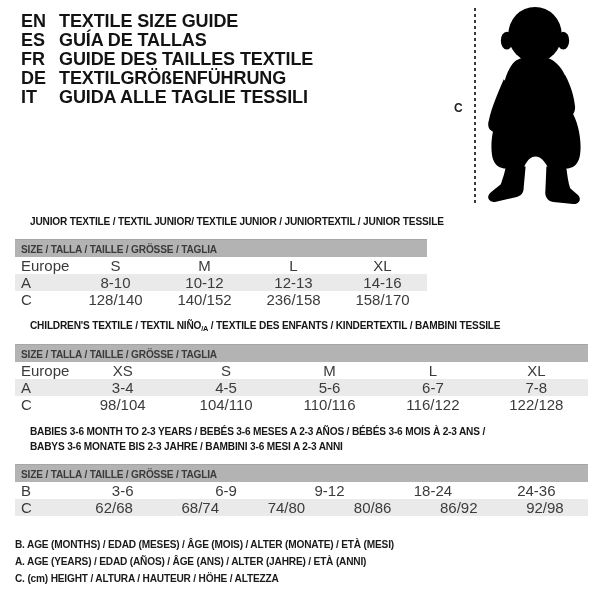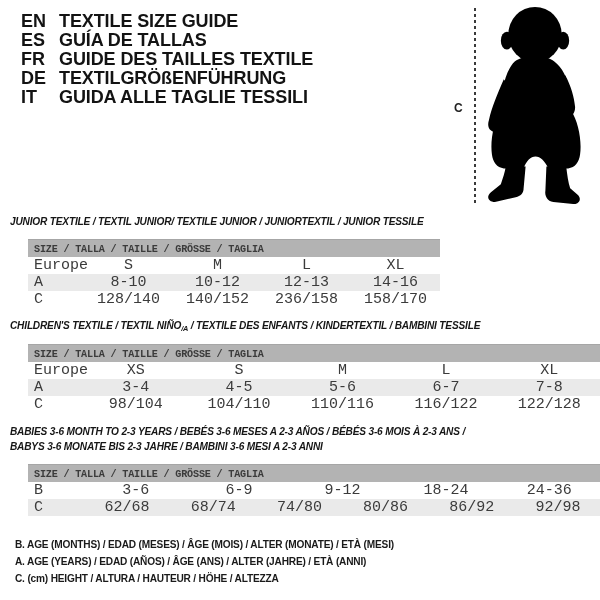--- a/index.html
+++ b/index.html
@@ -16,24 +16,24 @@
   .dash-line{
     position:absolute;left:474px;top:8px;width:2px;height:198px;
     background:repeating-linear-gradient(to bottom,#3a3a3a 0 3px,transparent 3px 6px);
   }
   .c-label{position:absolute;left:454px;top:101px;font-size:12px;font-weight:bold;color:#222;}
   .toddler{position:absolute;left:479px;top:4px;}
   .toddler path,.toddler ellipse,.toddler circle{fill:#000;}
   
   .cond{display:inline-block;transform:scaleX(0.92);transform-origin:left center;letter-spacing:-0.2px;white-space:nowrap;}
   
-  .tbl-title{position:absolute;left:10px;font-size:11px;font-weight:bold;color:#161616;line-height:15px;white-space:nowrap;font-style:italic;}
+  .tbl-title{position:absolute;left:30px;font-size:11px;font-weight:bold;color:#161616;line-height:15px;white-space:nowrap;}
   .title-sub{font-size:8px;vertical-align:-2px;}
   
-  .size-table{position:absolute;left:28px;font-family:Liberation Mono, monospace;}
+  .size-table{position:absolute;left:15px;}
   .w-narrow{width:412px;}
   .w-wide{width:573px;}
   .size-bar{
     height:18px;line-height:18px;background:#b3b3b3;color:#3b3b3b;
     font-size:11px;font-weight:bold;padding-left:6px;border-top:1px solid #a6a6a6;box-sizing:border-box;
   }
   .trow{display:flex;height:17px;line-height:17px;font-size:15px;color:#3b3b3b;}
   .trow.shaded{background:#eaeaea;}
   .lcell{width:56px;padding-left:6px;box-sizing:border-box;text-align:left;}
   .cell{flex:1;text-align:center;}

